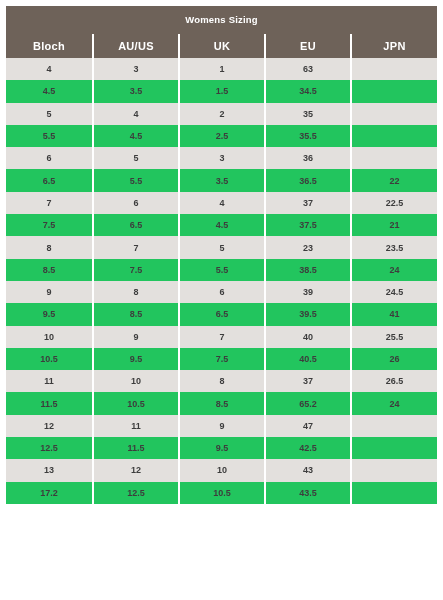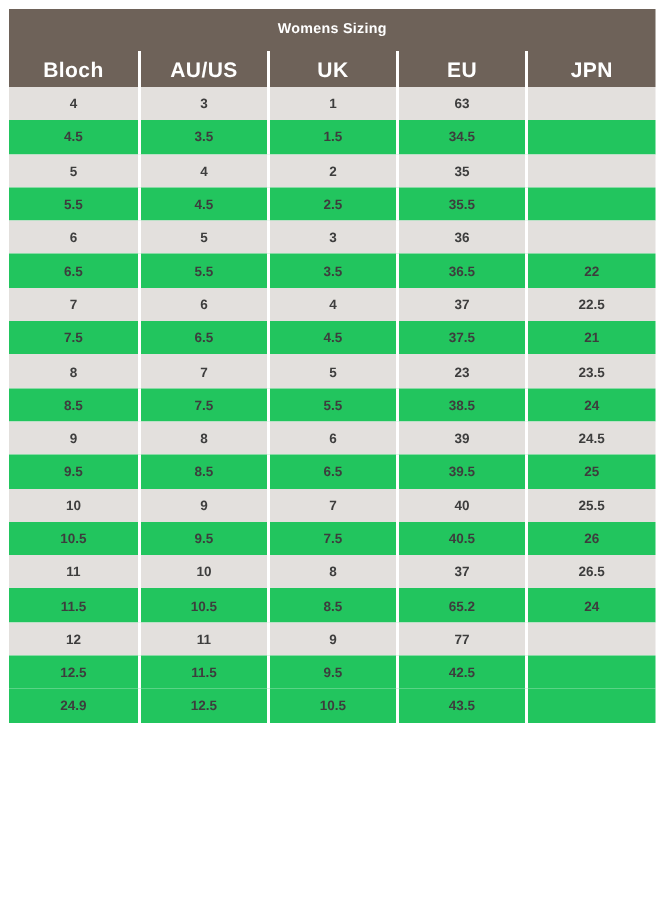--- a/index.html
+++ b/index.html
@@ -30,21 +30,21 @@
     font-weight: bold;
     letter-spacing: 0.2px;
     height: 28px;
     line-height: 28px;
     caption-side: top;
     text-align: center;
   }
   thead th {
     background: #6E6259;
     color: #ffffff;
-    font-size: 14px;
+    font-size: 11px;
     font-weight: bold;
     letter-spacing: 0.3px;
     height: 24px;
     text-align: center;
     border-left: 2px solid #ffffff;
     box-sizing: border-box;
   }
   thead th:first-child {
     border-left: none;
   }
@@ -170,21 +170,21 @@
           <td>8</td>
           <td>6</td>
           <td>39</td>
           <td>24.5</td>
         </tr>
         <tr class="row-light">
           <td>9.5</td>
           <td>8.5</td>
           <td>6.5</td>
           <td>39.5</td>
-          <td>25</td>
+          <td>41</td>
         </tr>
         <tr class="row-dark">
           <td>10</td>
           <td>9</td>
           <td>7</td>
           <td>40</td>
           <td>25.5</td>
         </tr>
         <tr class="row-light">
           <td>10.5</td>
@@ -204,32 +204,39 @@
           <td>11.5</td>
           <td>10.5</td>
           <td>8.5</td>
           <td>65.2</td>
           <td>24</td>
         </tr>
         <tr class="row-dark">
           <td>12</td>
           <td>11</td>
           <td>9</td>
-          <td>77</td>
+          <td>47</td>
           <td></td>
         </tr>
         <tr class="row-light">
           <td>12.5</td>
           <td>11.5</td>
           <td>9.5</td>
           <td>42.5</td>
           <td></td>
         </tr>
-        <tr class="row-light">
-          <td>24.9</td>
+        <tr class="row-dark">
+          <td>13</td>
+          <td>12</td>
+          <td>10</td>
+          <td>43</td>
+          <td></td>
+        </tr>
+        <tr class="row-light">
+          <td>17.2</td>
           <td>12.5</td>
           <td>10.5</td>
           <td>43.5</td>
           <td></td>
         </tr>
       </tbody>
   </table>
 </div>
 
 </body></html>

